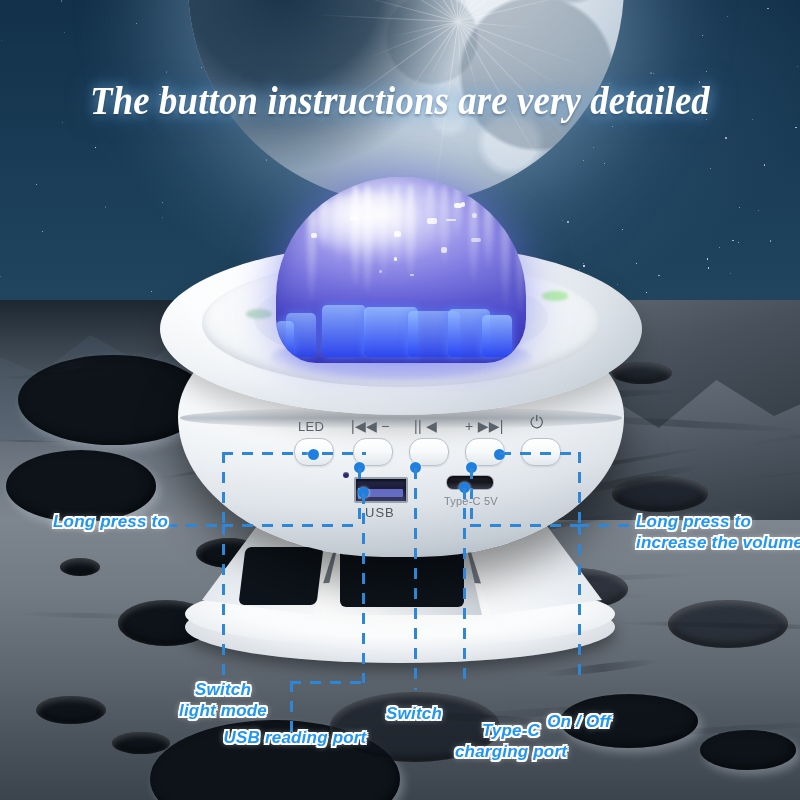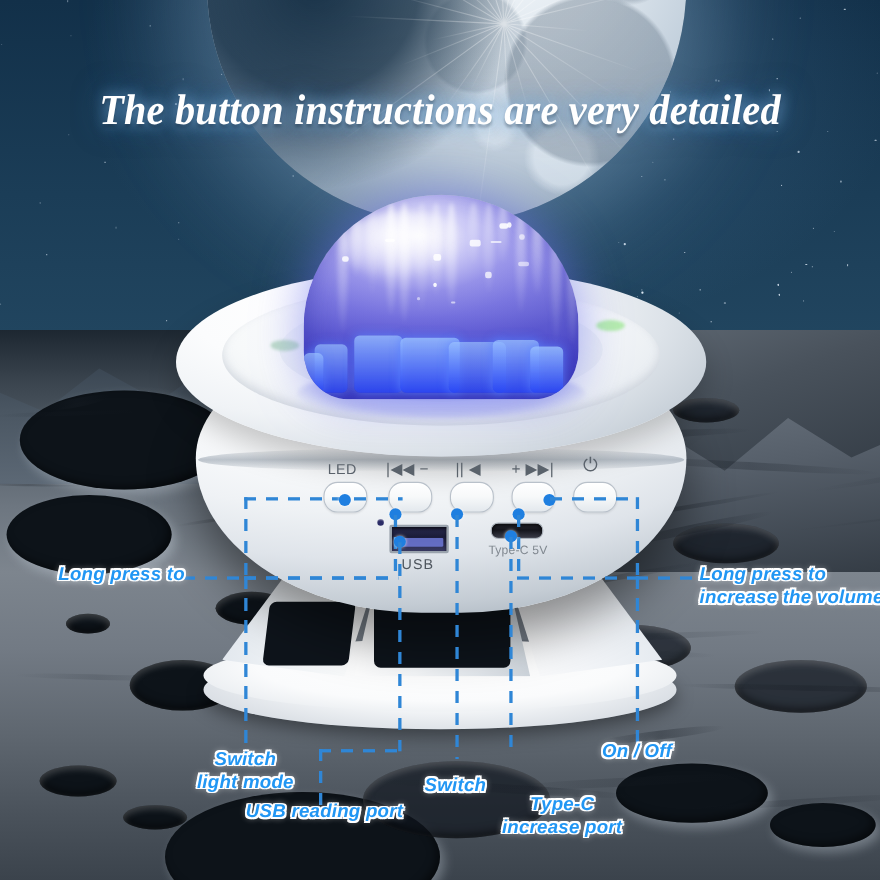--- a/index.html
+++ b/index.html
@@ -498,20 +498,20 @@
     <div class="calloutTxt c" style="left:212px;top:727px;width:166px;">
       <span>USB reading port</span>
     </div>
 
     <div class="calloutTxt c" style="left:366px;top:703px;width:96px;">
       <span>Switch</span>
     </div>
 
     <div class="calloutTxt c" style="left:427px;top:720px;width:168px;">
       <span>Type-C</span><br>
-      <span>increase port</span>
-    </div>
-
-    <div class="calloutTxt c" style="left:529px;top:672px;width:100px;text-align:center;">
+      <span>charging port</span>
+    </div>
+
+    <div class="calloutTxt c" style="left:529px;top:711px;width:100px;text-align:center;">
       <span>On / Off</span>
     </div>
   </div>
 </div>
 
 </body></html>

